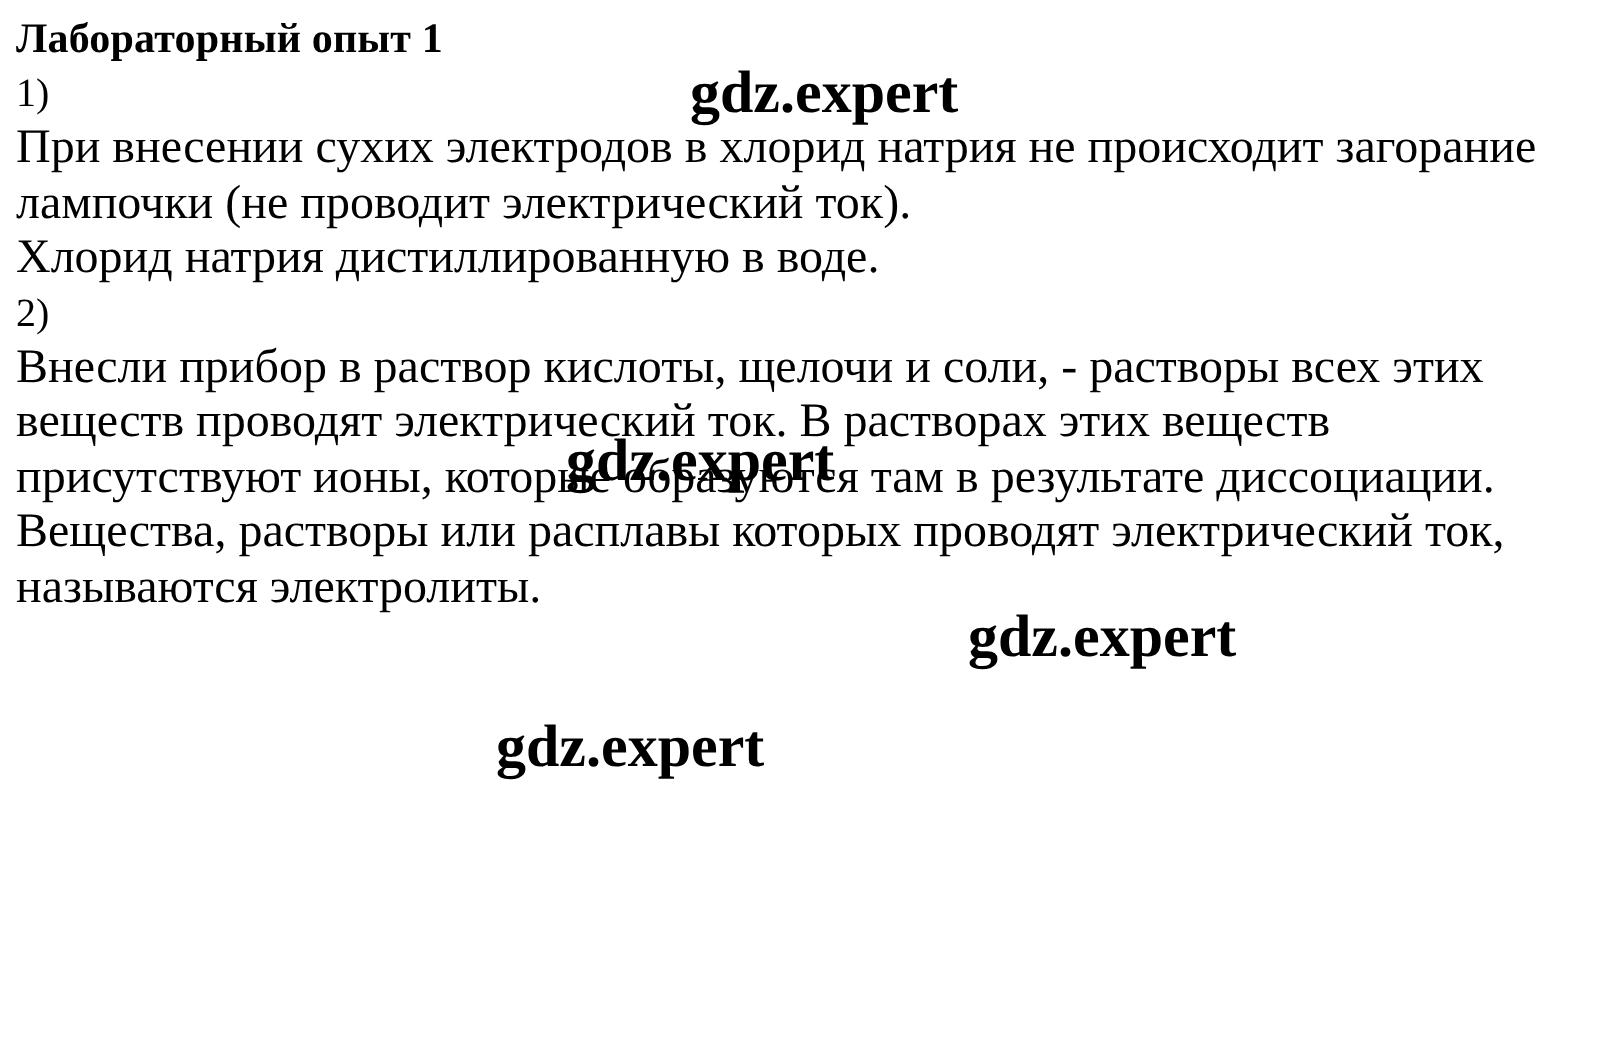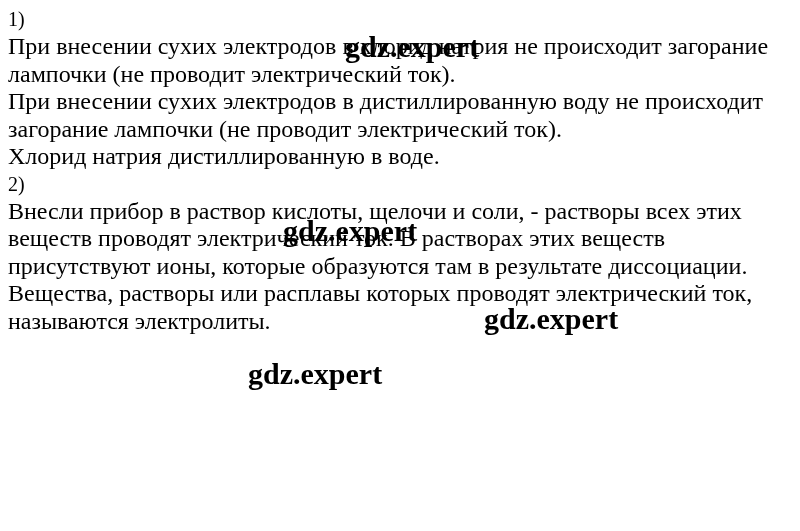--- a/index.html
+++ b/index.html
@@ -58,25 +58,25 @@
   .wm-1 { left: 345px; top: 14px;  font-size: 30px; }
   .wm-2 { left: 283px; top: 198px; font-size: 30px; }
   .wm-3 { left: 484px; top: 286px; font-size: 30px; }
   .wm-4 { left: 248px; top: 341px; font-size: 30px; }
 </style>
 </head>
 <body>
 
 <div class="page">
 
+  <h1 class="doc-title">Лабораторный опыт 1</h1>
 
   <div class="block">
     <p class="item-number">1)</p>
     <p class="para">При внесении сухих электродов  в хлорид натрия не происходит загорание лампочки (не проводит электрический ток).</p>
-    <p class="para">При внесении сухих электродов  в дистиллированную воду не происходит загорание лампочки (не проводит электрический ток).</p>
     <p class="para">Хлорид натрия дистиллированную  в воде.</p>
   </div>
 
   <div class="block">
     <p class="item-number">2)</p>
     <p class="para">Внесли прибор в раствор кислоты, щелочи и соли, - растворы всех этих веществ проводят электрический ток. В растворах этих веществ присутствуют ионы, которые образуются там в результате диссоциации. Вещества, растворы или расплавы которых проводят электрический ток, называются электролиты.</p>
   </div>
 
   <div class="wm wm-1">gdz.expert</div>
   <div class="wm wm-2">gdz.expert</div>

